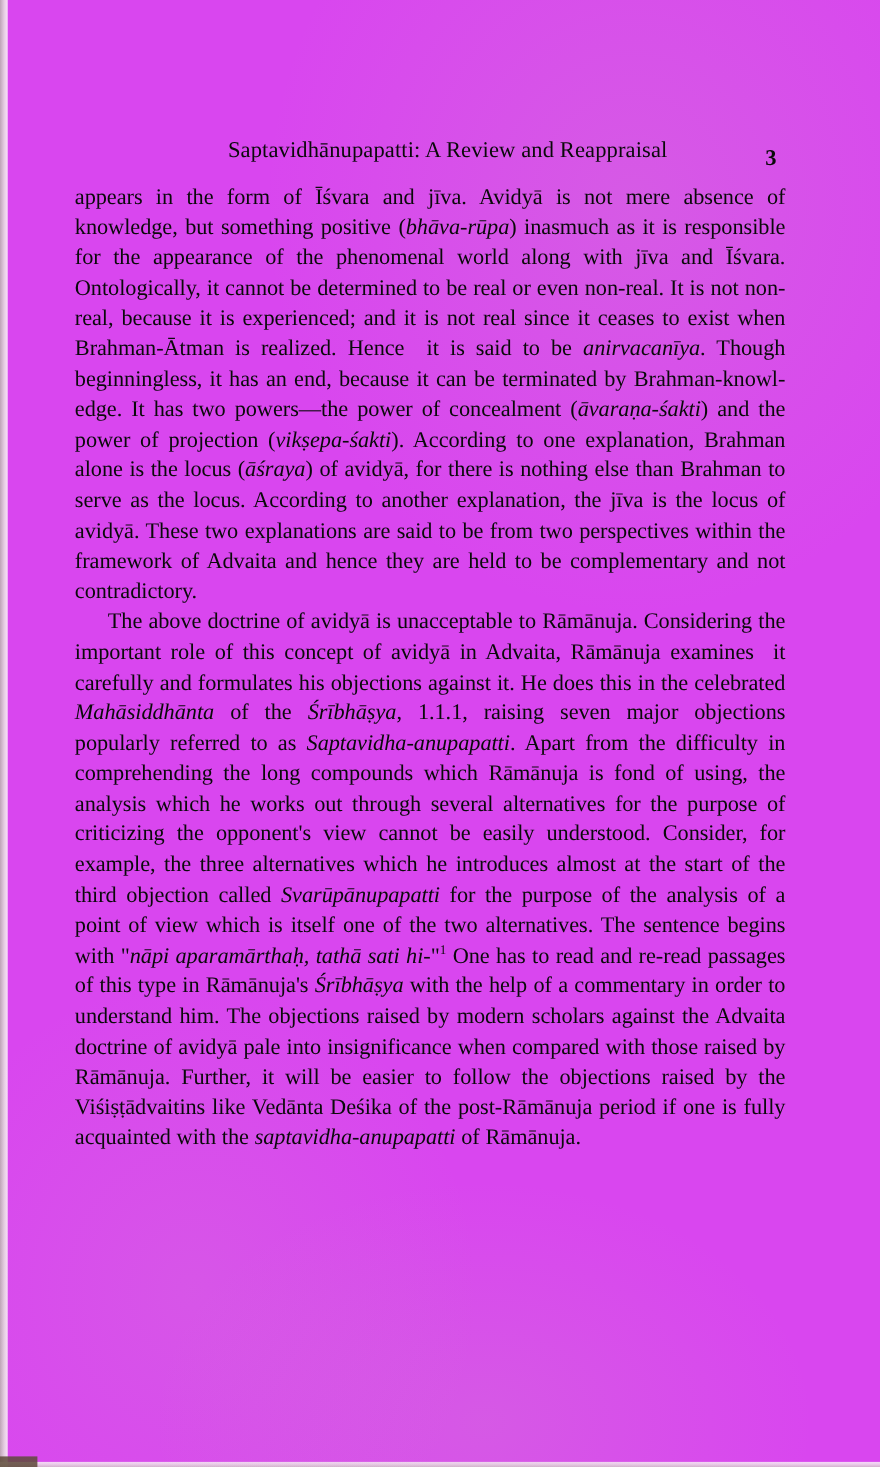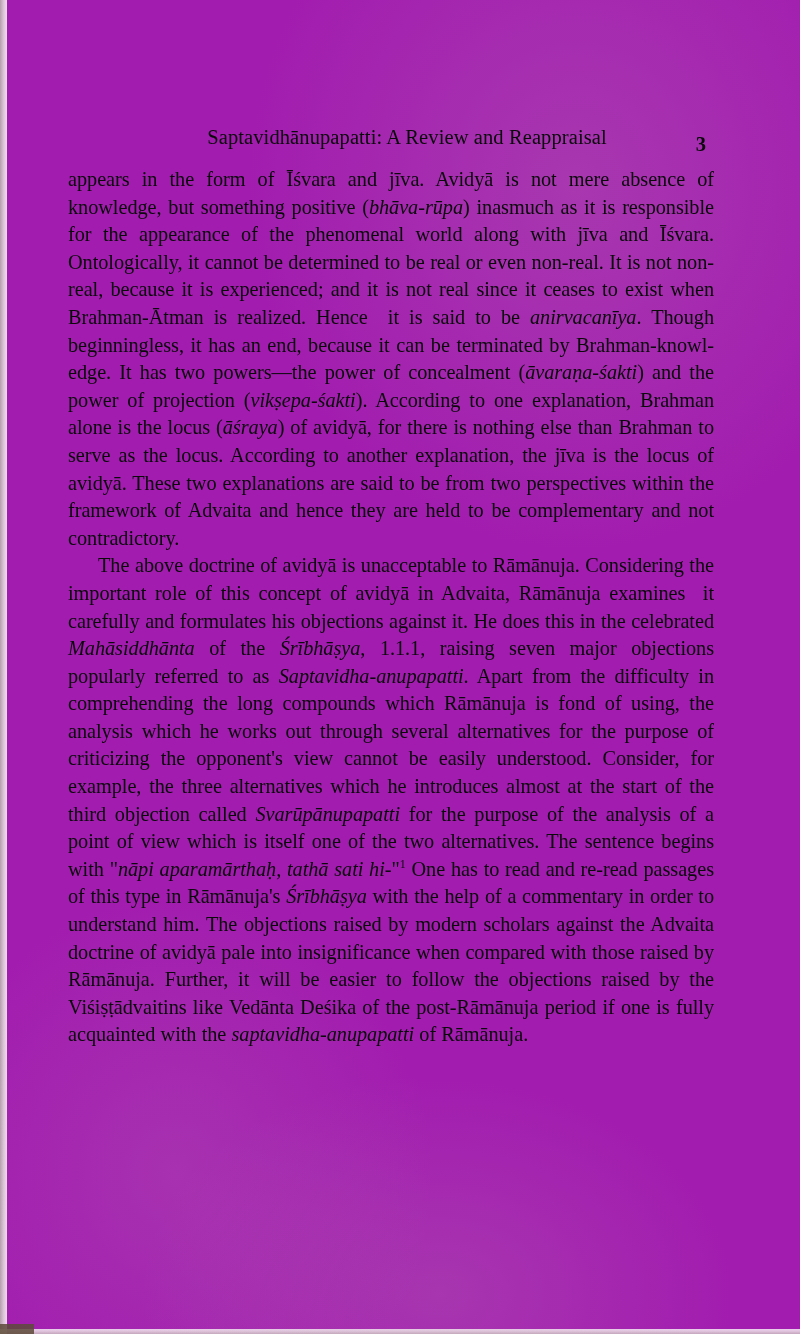--- a/index.html
+++ b/index.html
@@ -5,21 +5,21 @@
   html, body {
     margin: 0;
     padding: 0;
     background: #ffffff;
   }
 
   .page {
     position: relative;
     width: 800px;
     height: 1334px;
-    background: #a21caf;
+    background: #d946ef;
     overflow: hidden;
     box-sizing: border-box;
     font-family: "Liberation Serif", "DejaVu Serif", serif;
     color: #0a0a0a;
   }
 
   
   .scan-edge-left {
     position: absolute;
     left: 0; top: 0;

